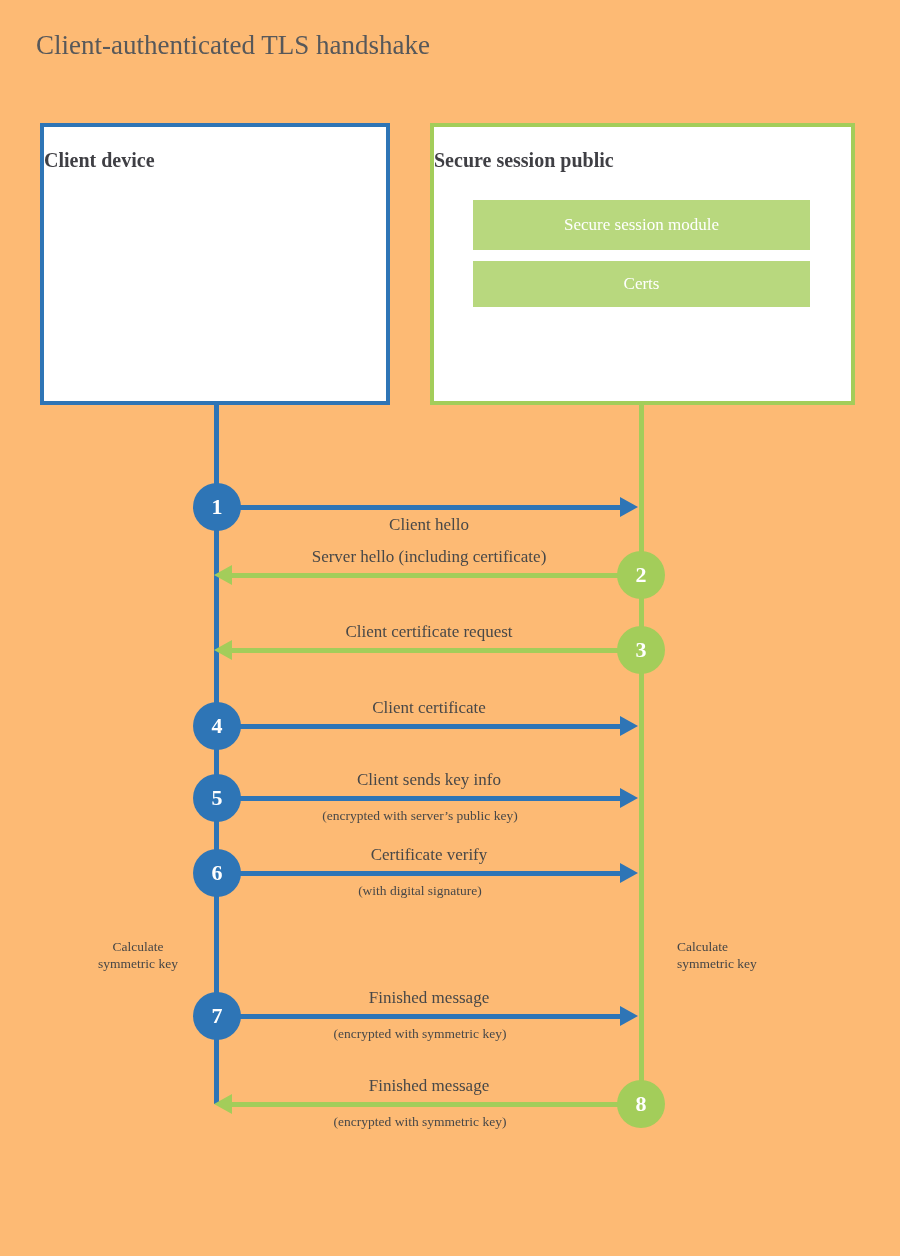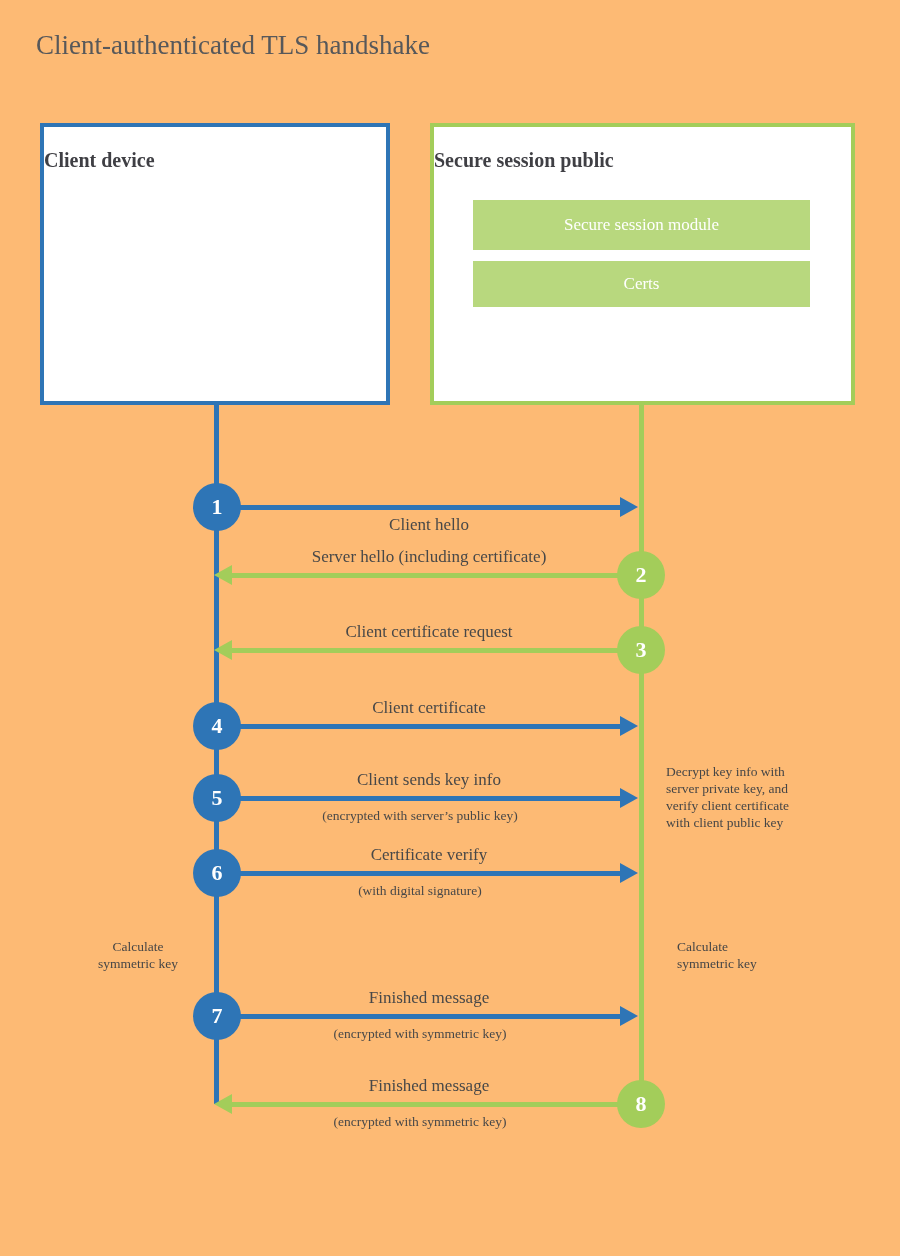--- a/index.html
+++ b/index.html
@@ -131,24 +131,20 @@
   <div>
     <div class="abs msg-label" style="top:845px;">Certificate verify</div>
     <div class="abs arrow-line blue" style="left:217px;top:871px;width:403px;"></div>
     <div class="abs arrowhead-right" style="left:620px;top:863px;"></div>
     <div class="abs badge blue" style="left:193px;top:849px;">
         <span>6</span>
       </div>
     <div class="abs msg-sub" style="top:883px;">(with digital signature)</div>
   </div>
 
-  <div class="abs note" style="left:666px;top:763px;width:175px;text-align:left;">Decrypt key info with
-server private key, and
-verify client certificate
-with client public key</div>
   <div class="abs note" style="left:88px;top:938px;width:100px;text-align:center;">Calculate
 symmetric key</div>
   <div class="abs note" style="left:677px;top:938px;width:130px;text-align:left;">Calculate
 symmetric key</div>
 
   <div>
     <div class="abs msg-label" style="top:988px;">Finished message</div>
     <div class="abs arrow-line blue" style="left:217px;top:1014px;width:403px;"></div>
     <div class="abs arrowhead-right" style="left:620px;top:1006px;"></div>
     <div class="abs badge blue" style="left:193px;top:992px;">

